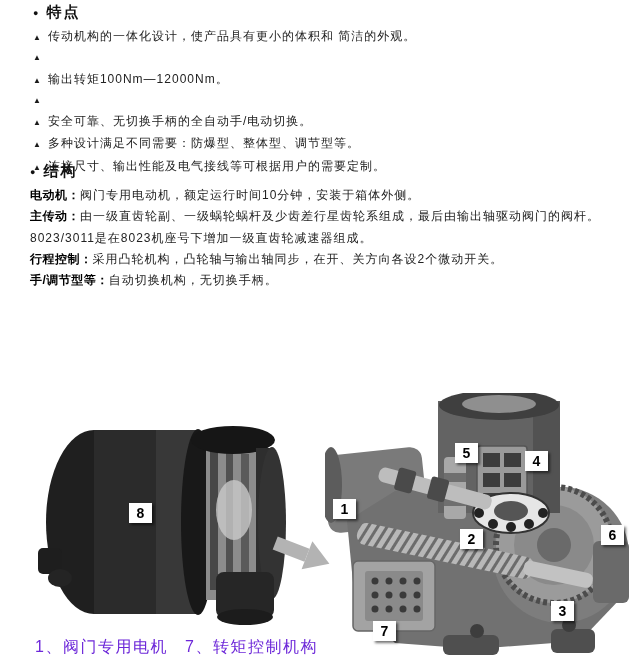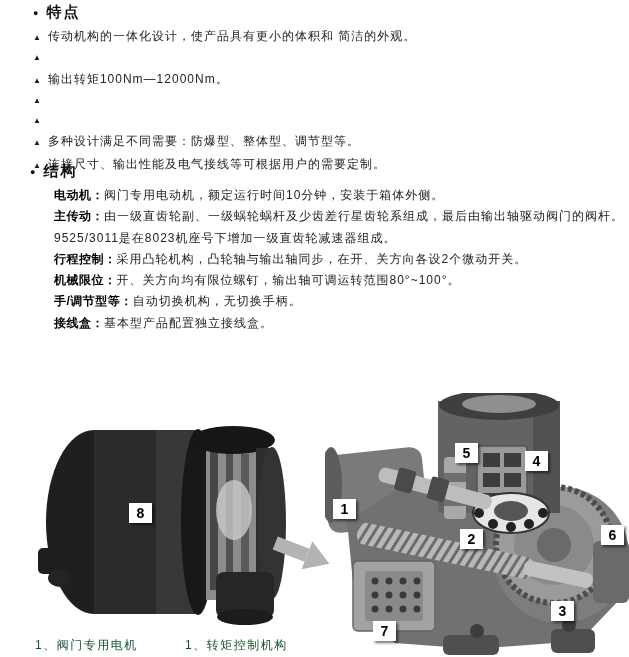--- a/index.html
+++ b/index.html
@@ -15,39 +15,39 @@
   }
   .sec-head .dot{font-size:9px;letter-spacing:0;}
   #features-section{position:absolute;left:33px;top:3px;width:590px;}
   #features-list{list-style:none;margin:4px 0 0 0;padding:0;}
   #features-list li{
     display:flex;align-items:baseline;gap:7px;
     font-size:12px;line-height:20.3px;letter-spacing:1px;color:#222;
   }
   #features-list .tri{font-size:8px;letter-spacing:0;color:#1a1a1a;}
   #structure-section{position:absolute;left:30px;top:162px;width:594px;}
-  #structure-list{margin-top:4px;margin-left:24px;}
+  #structure-list{margin-top:4px;}
   #structure-list p{
     margin:0;font-size:12px;line-height:21.3px;letter-spacing:1px;
     color:#222;text-align:left;
   }
   #structure-list b{color:#000;letter-spacing:0.5px;}
   
   #photo-figure{position:absolute;left:38px;top:410px;width:252px;height:218px;}
   #diagram-figure{position:absolute;left:325px;top:393px;width:304px;height:262px;}
   #transition-arrow{position:absolute;left:271px;top:534px;width:64px;height:48px;}
   .callout{
     position:absolute;width:23px;height:20px;background:#fff;color:#000;
     font-weight:bold;font-size:14px;line-height:20px;text-align:center;
     box-shadow:1.5px 1.5px 2.5px rgba(0,0,0,0.55);
   }
   
   #figure-caption{position:absolute;left:35px;top:637px;display:flex;}
   #figure-caption .cap-item{
-    font-size:12px;letter-spacing:1.5px;color:#14532d;display:inline-block;
+    font-size:16px;letter-spacing:1.5px;color:#6d28d9;display:inline-block;
   }
   #figure-caption .cap-item:first-child{width:150px;}
 </style>
 </head>
 <body>
 
 <section id="features-section">
   <h2 class="sec-head">
     <span class="dot">●</span>
     <span>特点</span>
@@ -62,44 +62,43 @@
       </li>
       <li>
         <span class="tri">▲</span>
         <span>输出转矩100Nm—12000Nm。</span>
       </li>
       <li>
         <span class="tri">▲</span>
       </li>
       <li>
         <span class="tri">▲</span>
+        <span>安全可靠、无切换手柄的全自动手/电动切换。</span>
       </li>
       <li>
         <span class="tri">▲</span>
         <span>多种设计满足不同需要：防爆型、整体型、调节型等。</span>
       </li>
       <li>
         <span class="tri">▲</span>
         <span>连接尺寸、输出性能及电气接线等可根据用户的需要定制。</span>
       </li>
     </ul>
 </section>
 
 <section id="structure-section">
   <h2 class="sec-head">
     <span class="dot">●</span>
     <span>结构</span>
   </h2>
   <div id="structure-list">
       <p><b>电动机：</b><span>阀门专用电动机，额定运行时间10分钟，安装于箱体外侧。</span></p>
-      <p><b>主传动：</b><span>由一级直齿轮副、一级蜗轮蜗杆及少齿差行星齿轮系组成，最后由输出轴驱动阀门的阀杆。9525/3011是在8023机座号下增加一级直齿轮减速器组成。</span></p>
+      <p><b>主传动：</b><span>由一级直齿轮副、一级蜗轮蜗杆及少齿差行星齿轮系组成，最后由输出轴驱动阀门的阀杆。8023/3011是在8023机座号下增加一级直齿轮减速器组成。</span></p>
       <p><b>行程控制：</b><span>采用凸轮机构，凸轮轴与输出轴同步，在开、关方向各设2个微动开关。</span></p>
-      <p><b>机械限位：</b><span>开、关方向均有限位螺钉，输出轴可调运转范围80°~100°。</span></p>
       <p><b>手/调节型等：</b><span>自动切换机构，无切换手柄。</span></p>
-      <p><b>接线盒：</b><span>基本型产品配置独立接线盒。</span></p>
     </div>
 </section>
 
 <div id="photo-figure">
   <svg width="252" height="218" viewBox="0 0 252 218">
 
     <ellipse cx="56" cy="112" rx="48" ry="92" fill="#1f1f1f"></ellipse>
     <rect x="56" y="20" width="104" height="184" fill="#2b2b2b"></rect>
     <rect x="118" y="20" width="44" height="184" fill="#383838"></rect>
     <ellipse cx="160" cy="112" rx="17" ry="93" fill="#181818"></ellipse>
@@ -207,14 +206,14 @@
 
     <rect x="118" y="242" width="56" height="20" rx="6" fill="#4f4f4f"></rect>
     <rect x="226" y="236" width="44" height="24" rx="6" fill="#4f4f4f"></rect>
     <circle cx="152" cy="238" r="7" fill="#3d3d3d"></circle>
     <circle cx="244" cy="232" r="7" fill="#3d3d3d"></circle>
   </svg>
 <div class="callout" style="left: 8px; top: 106px;">1</div><div class="callout" style="left: 135px; top: 136px;">2</div><div class="callout" style="left: 226px; top: 208px;">3</div><div class="callout" style="left: 200px; top: 58px;">4</div><div class="callout" style="left: 130px; top: 50px;">5</div><div class="callout" style="left: 276px; top: 132px;">6</div><div class="callout" style="left: 48px; top: 228px;">7</div></div>
 
 <div id="figure-caption">
     <span class="cap-item">1、阀门专用电机</span>
-    <span class="cap-item">1、转矩控制机构</span>
+    <span class="cap-item">7、转矩控制机构</span>
   </div>
 
 </body></html>

